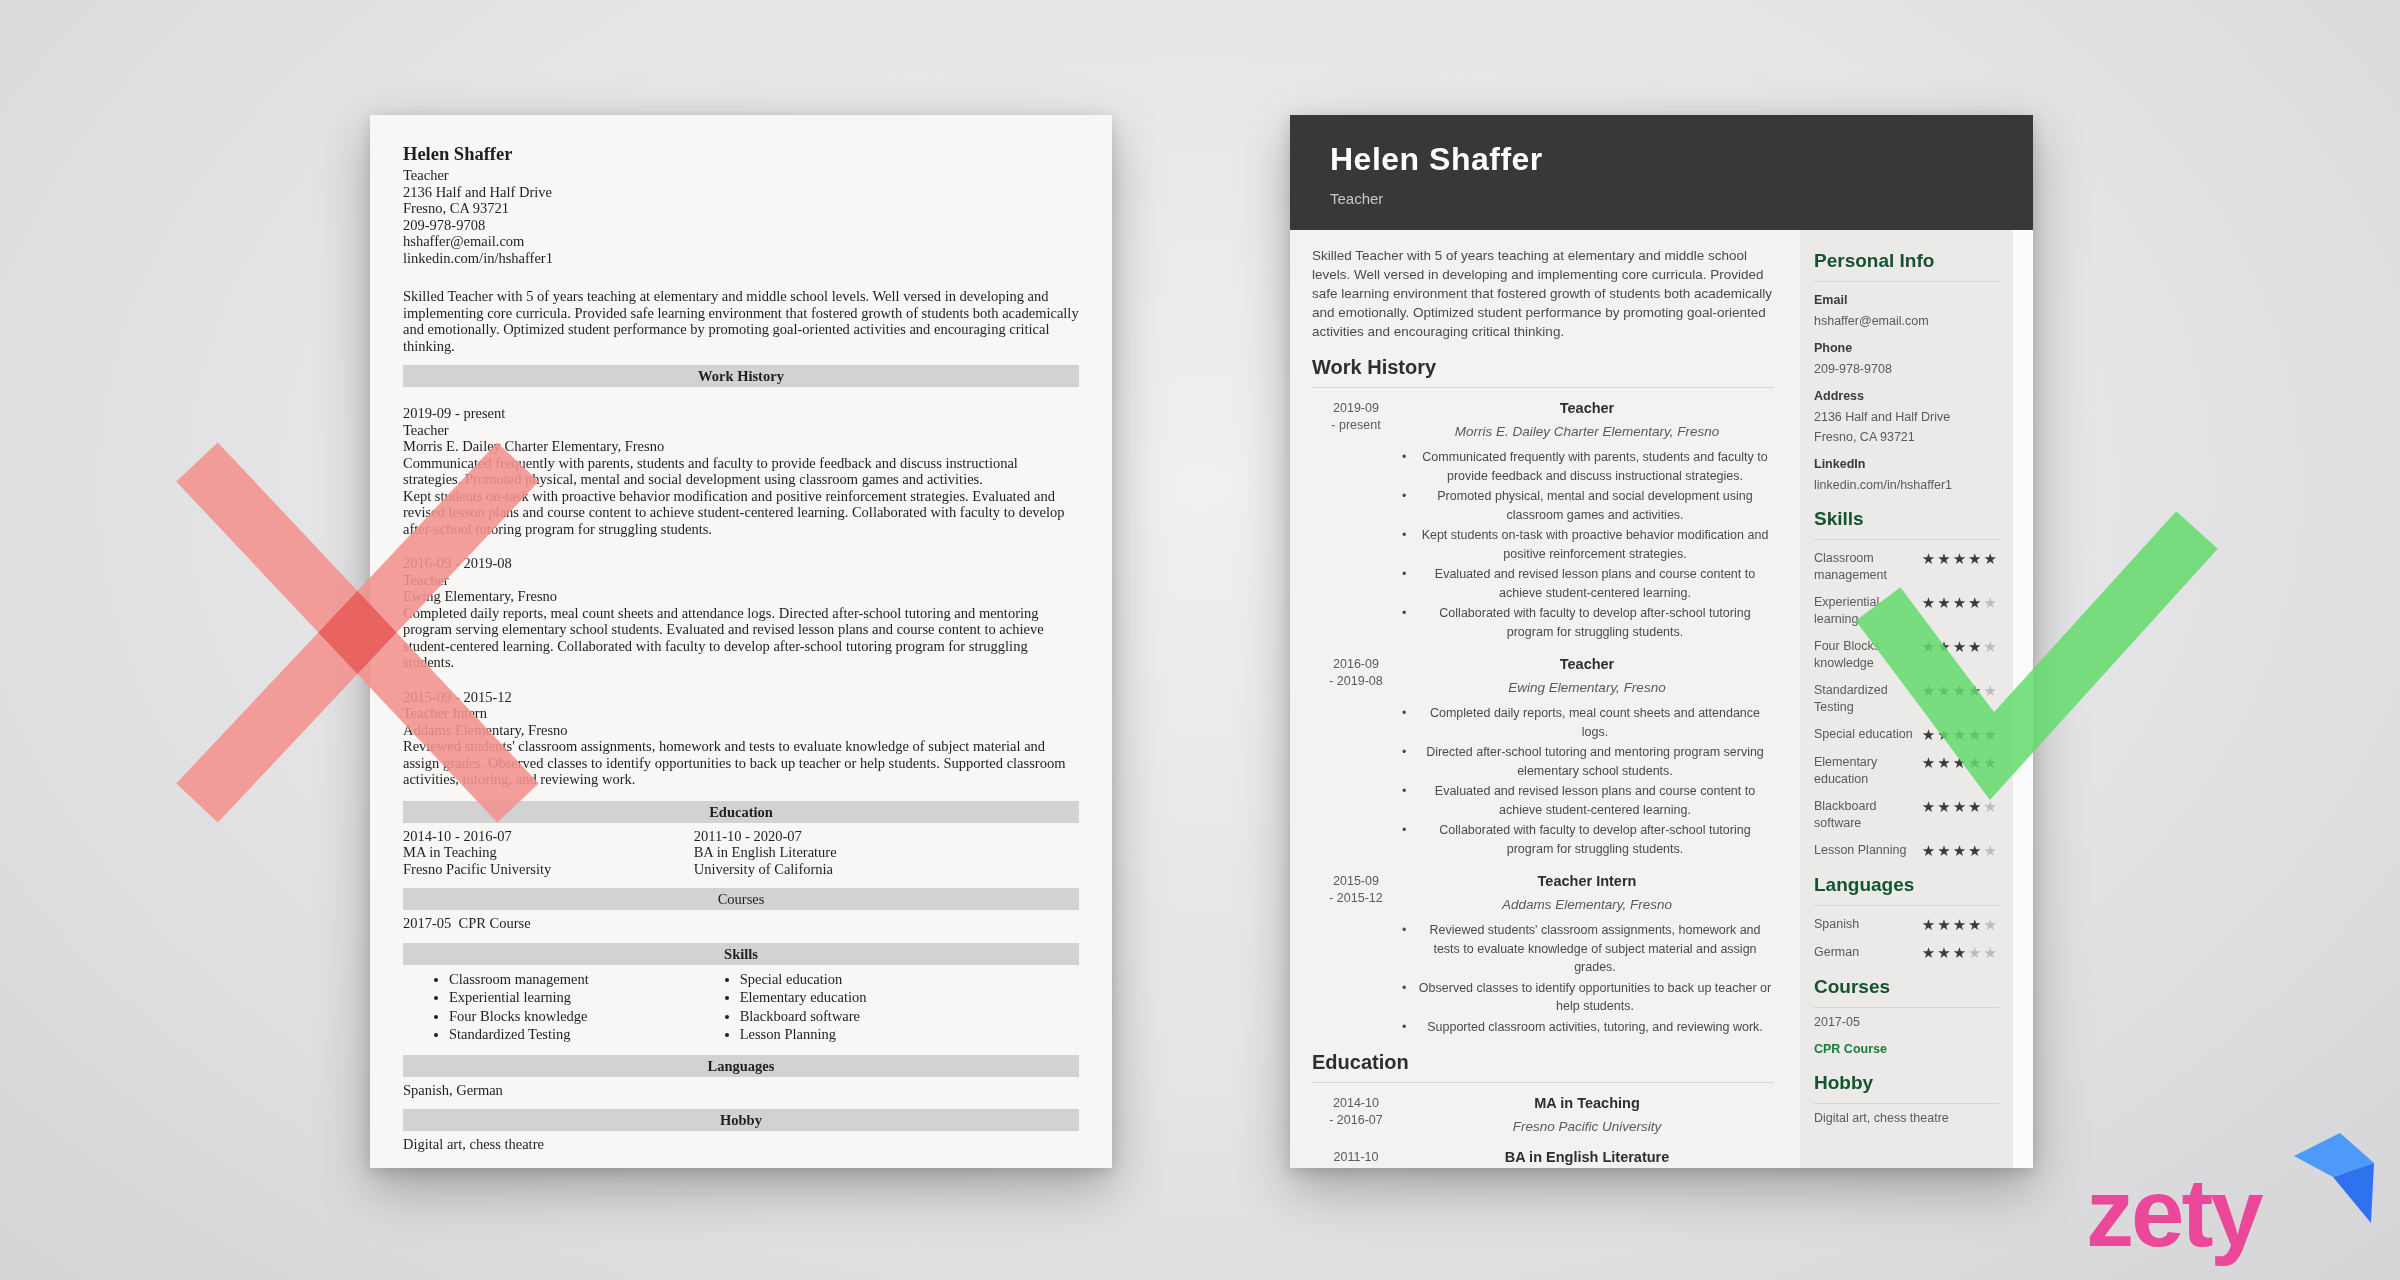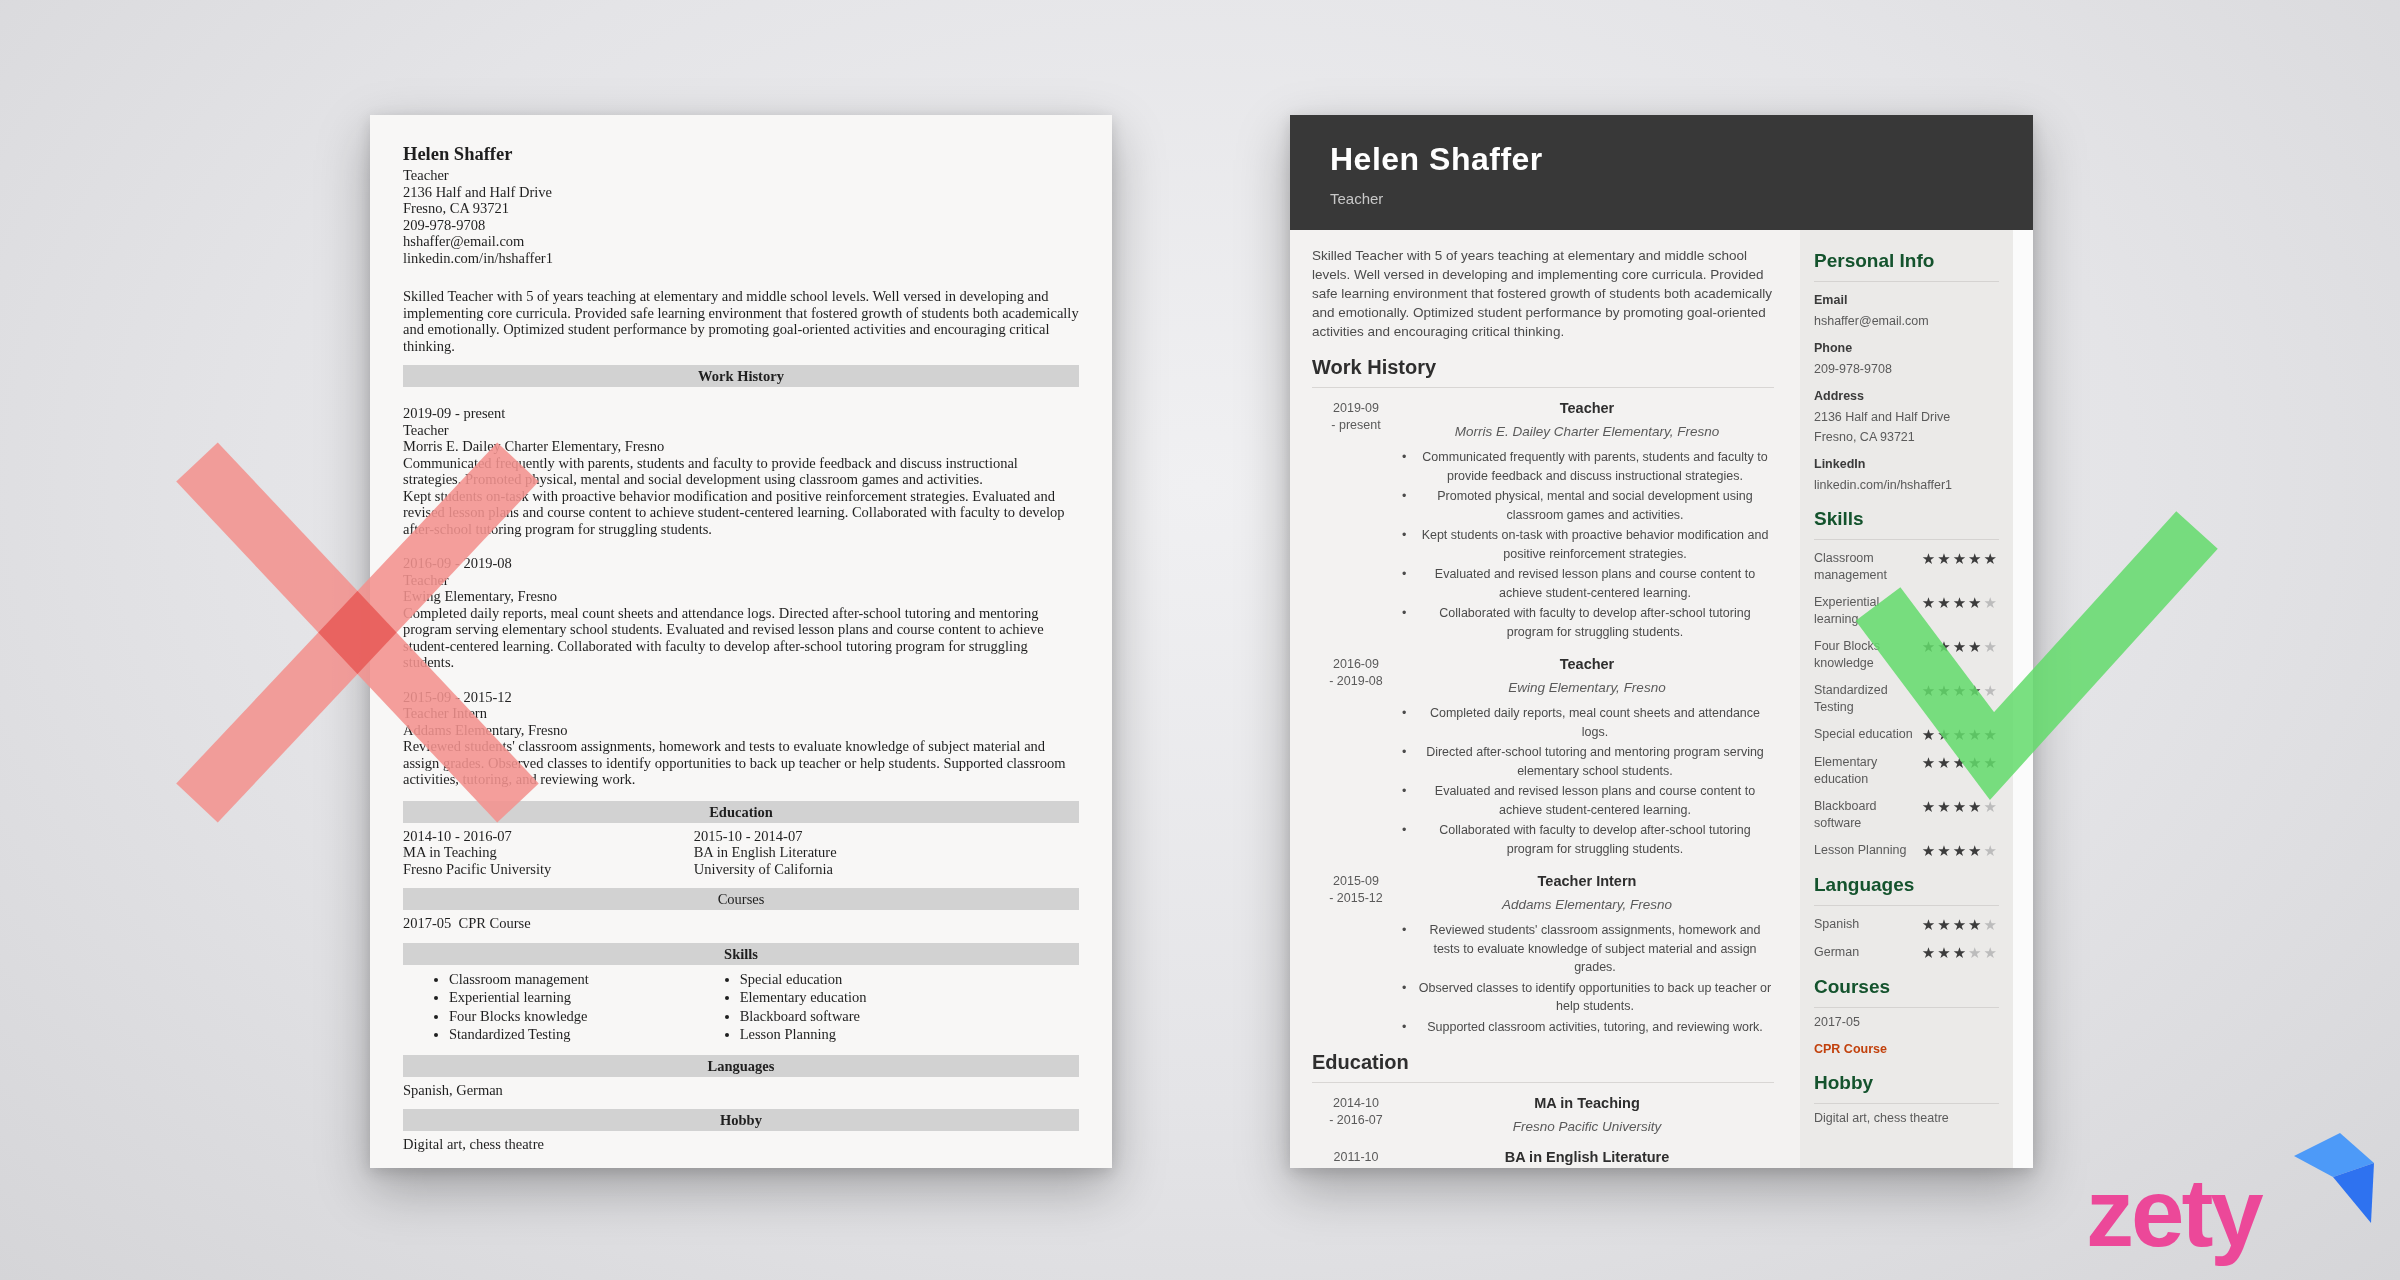--- a/index.html
+++ b/index.html
@@ -131,21 +131,21 @@
     </div>
 
   <div class="lp-band">Education</div>
   <div class="lp-edu-row" id="lp-edu">
       <div class="lp-edu-col">
         <div>2014-10 - 2016-07</div>
         <div>MA in Teaching</div>
         <div>Fresno Pacific University</div>
       </div>
       <div class="lp-edu-col">
-        <div>2015-10 - 2014-07</div>
+        <div>2011-10 - 2020-07</div>
         <div>BA in English Literature</div>
         <div>University of California</div>
       </div>
     </div>
 
   <div class="lp-band regular">Courses</div>
   <div class="lp-line">2017-05  CPR Course</div>
 
   <div class="lp-band">Skills</div>
   <div class="lp-skills">
@@ -315,21 +315,21 @@
         </div>
         <div class="sb-row">
           <div class="sb-skill-name">German</div>
           <div class="sb-stars"><span class="star on">★</span><span class="star on">★</span><span class="star on">★</span><span class="star off">★</span><span class="star off">★</span></div>
         </div>
       </div>
 
     <div class="sb-title">Courses</div>
     <hr class="sb-hr">
     <div class="sb-value">2017-05</div>
-    <div class="sb-value" style="font-weight:bold; color:#c2410c; margin-top:9px">CPR Course</div>
+    <div class="sb-value" style="font-weight:bold; color:#15803d; margin-top:9px">CPR Course</div>
 
     <div class="sb-title">Hobby</div>
     <hr class="sb-hr">
     <div class="sb-value">Digital art, chess theatre</div>
   </div>
   <div class="rp-rightstrip"></div>
 </div>
 
 <svg class="marks" width="2400" height="1280" viewBox="0 0 2400 1280">
   <g>

